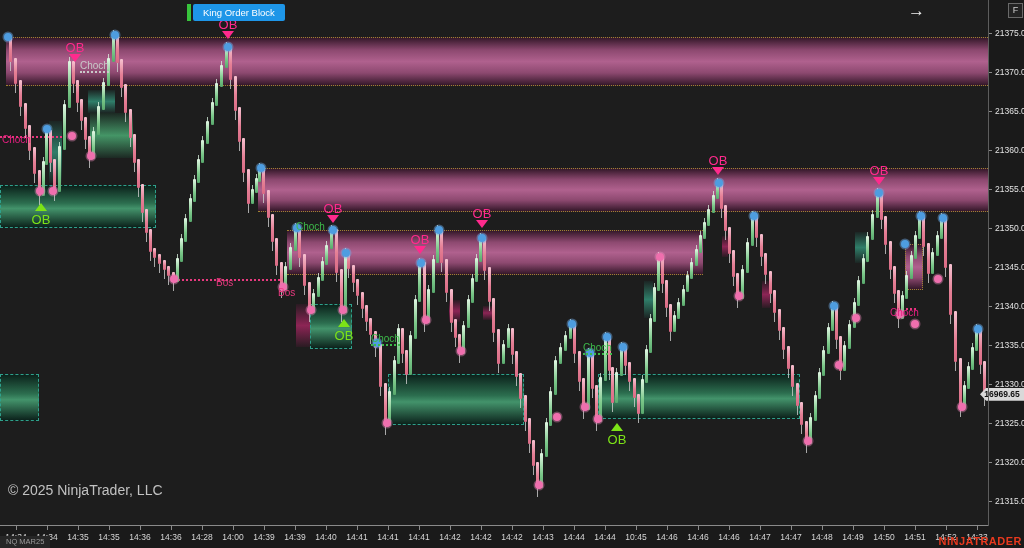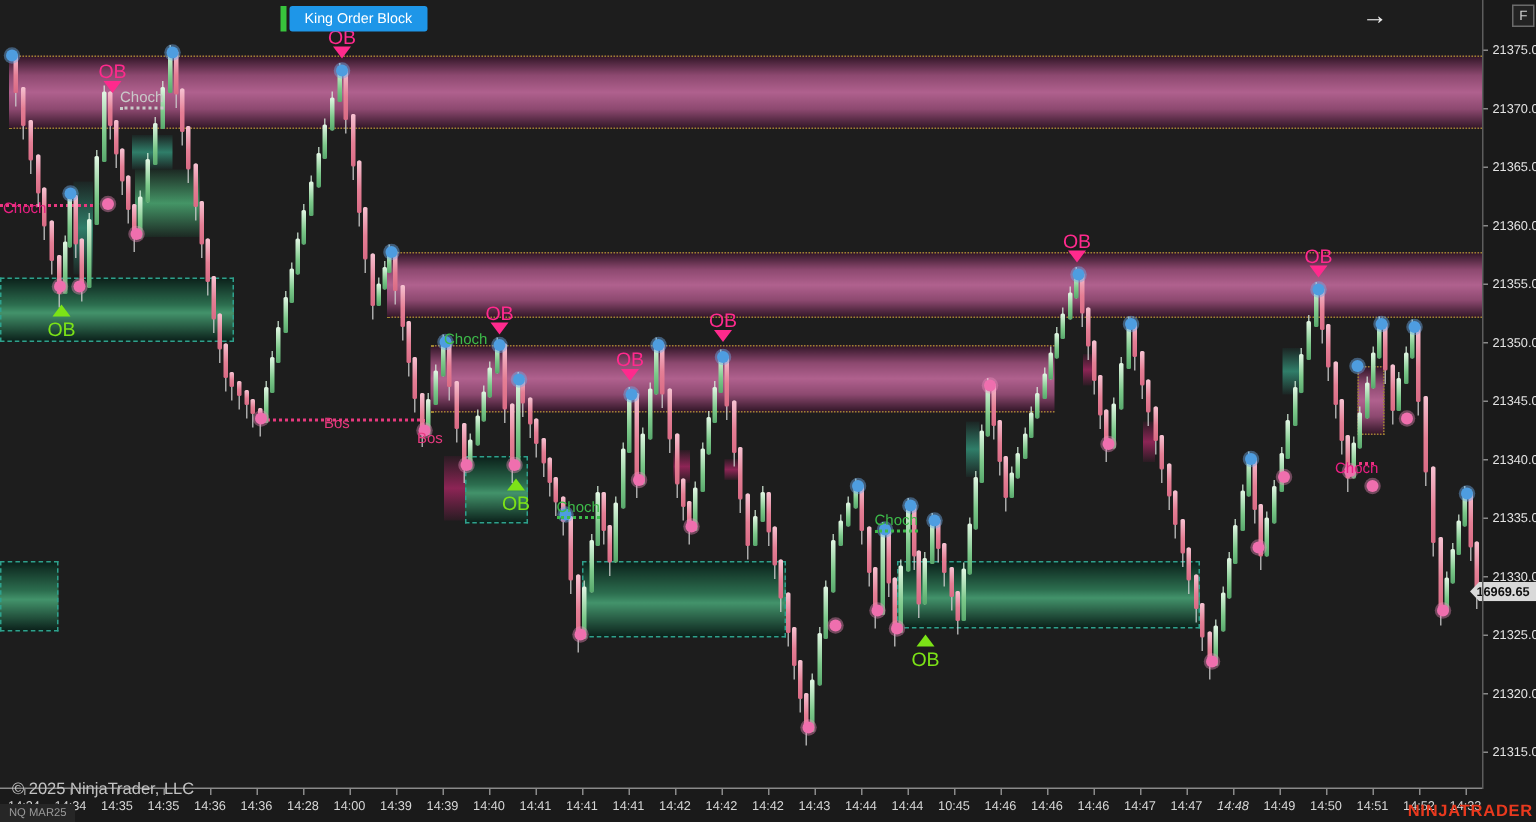--- a/index.html
+++ b/index.html
@@ -54,21 +54,21 @@
   .ptick{position:absolute;left:0;width:4px;height:1px;background:#8a8a8a;}
   .plabel{position:absolute;left:7px;transform:translateY(-50%);color:#e3e3e3;font-size:8.5px;}
   #price-badge{position:absolute;left:-8px;width:44px;height:13px;background:#d9d9d9;color:#101010;
       font-size:8.5px;font-weight:bold;text-align:center;line-height:13px;
       clip-path:polygon(0 50%,14% 0,100% 0,100% 100%,14% 100%);z-index:32;}
   
   #time-axis{position:absolute;left:0;top:525px;width:988px;height:23px;background:#1a1a1a;z-index:30;}
   #h-sep{position:absolute;left:0;top:0;width:988px;height:1px;background:#8a8a8a;}
   .ttick{position:absolute;top:1px;width:1px;height:4px;background:#8a8a8a;}
   .tlabel{position:absolute;top:7px;transform:translateX(-50%);color:#d6d6d6;font-size:8.5px;}
-  #copyright{position:absolute;left:8px;top:520px;color:#c2c2c2;font-size:11px;z-index:31;}
+  #copyright{position:absolute;left:8px;top:482px;color:#c2c2c2;font-size:14px;z-index:31;}
   #inst-tab{position:absolute;left:0;top:536px;height:12px;padding:0 6px;background:#262626;color:#9a9a9a;
       font-size:7.5px;line-height:12px;z-index:33;cursor:pointer;}
   #brand{position:absolute;right:2px;top:535px;color:#e8391e;font-size:11px;font-weight:bold;
       letter-spacing:.5px;z-index:33;}
 </style>
 </head>
 <body>
 
 <div id="app">
   <div id="chart">
@@ -704,21 +704,21 @@
       <div class="tlabel" style="left: 667px;">14:46</div>
       <div class="ttick" style="left: 698px;"></div>
       <div class="tlabel" style="left: 698px;">14:46</div>
       <div class="ttick" style="left: 729px;"></div>
       <div class="tlabel" style="left: 729px;">14:46</div>
       <div class="ttick" style="left: 760px;"></div>
       <div class="tlabel" style="left: 760px;">14:47</div>
       <div class="ttick" style="left: 791px;"></div>
       <div class="tlabel" style="left: 791px;">14:47</div>
       <div class="ttick" style="left: 822px;"></div>
-      <div class="tlabel" style="left: 822px; font-style: italic;">14:48</div>
+      <div class="tlabel" style="left: 822px;">14:48</div>
       <div class="ttick" style="left: 853px;"></div>
       <div class="tlabel" style="left: 853px;">14:49</div>
       <div class="ttick" style="left: 884px;"></div>
       <div class="tlabel" style="left: 884px;">14:50</div>
       <div class="ttick" style="left: 915px;"></div>
       <div class="tlabel" style="left: 915px;">14:51</div>
       <div class="ttick" style="left: 946px;"></div>
       <div class="tlabel" style="left: 946px;">14:52</div>
       <div class="ttick" style="left: 977px;"></div>
       <div class="tlabel" style="left: 977px;">14:33</div>

